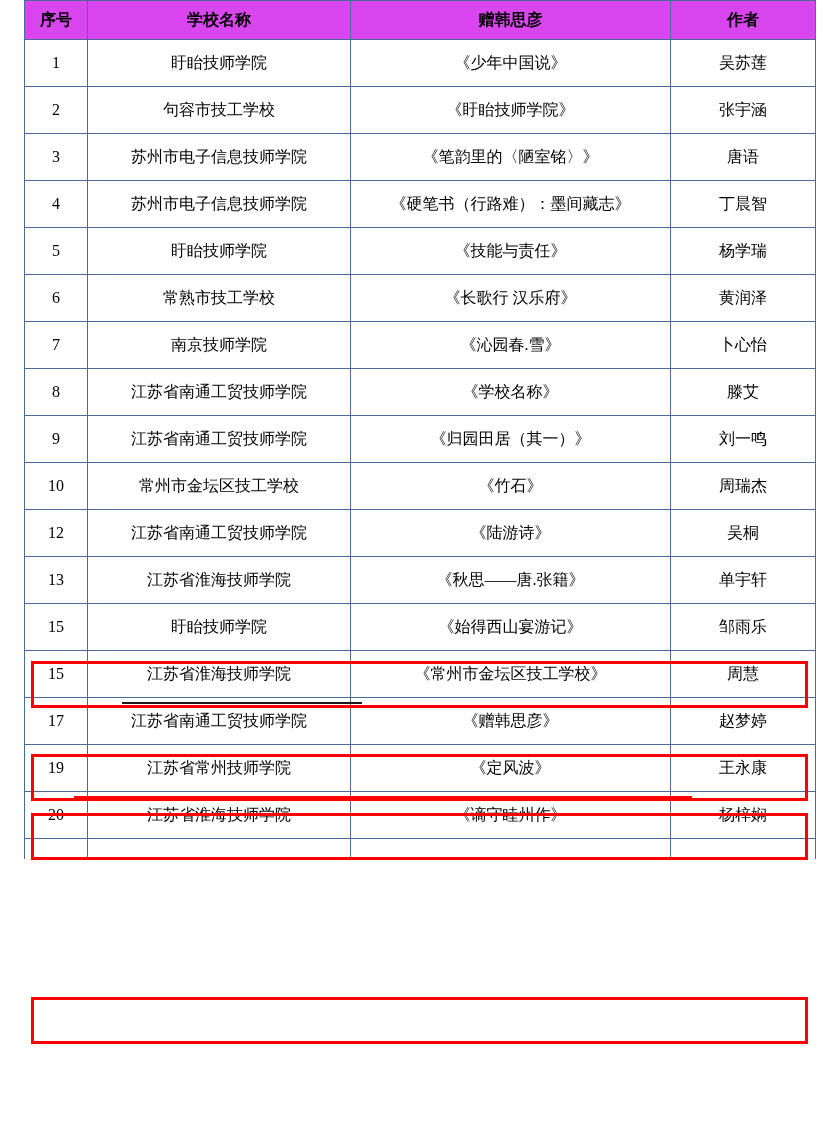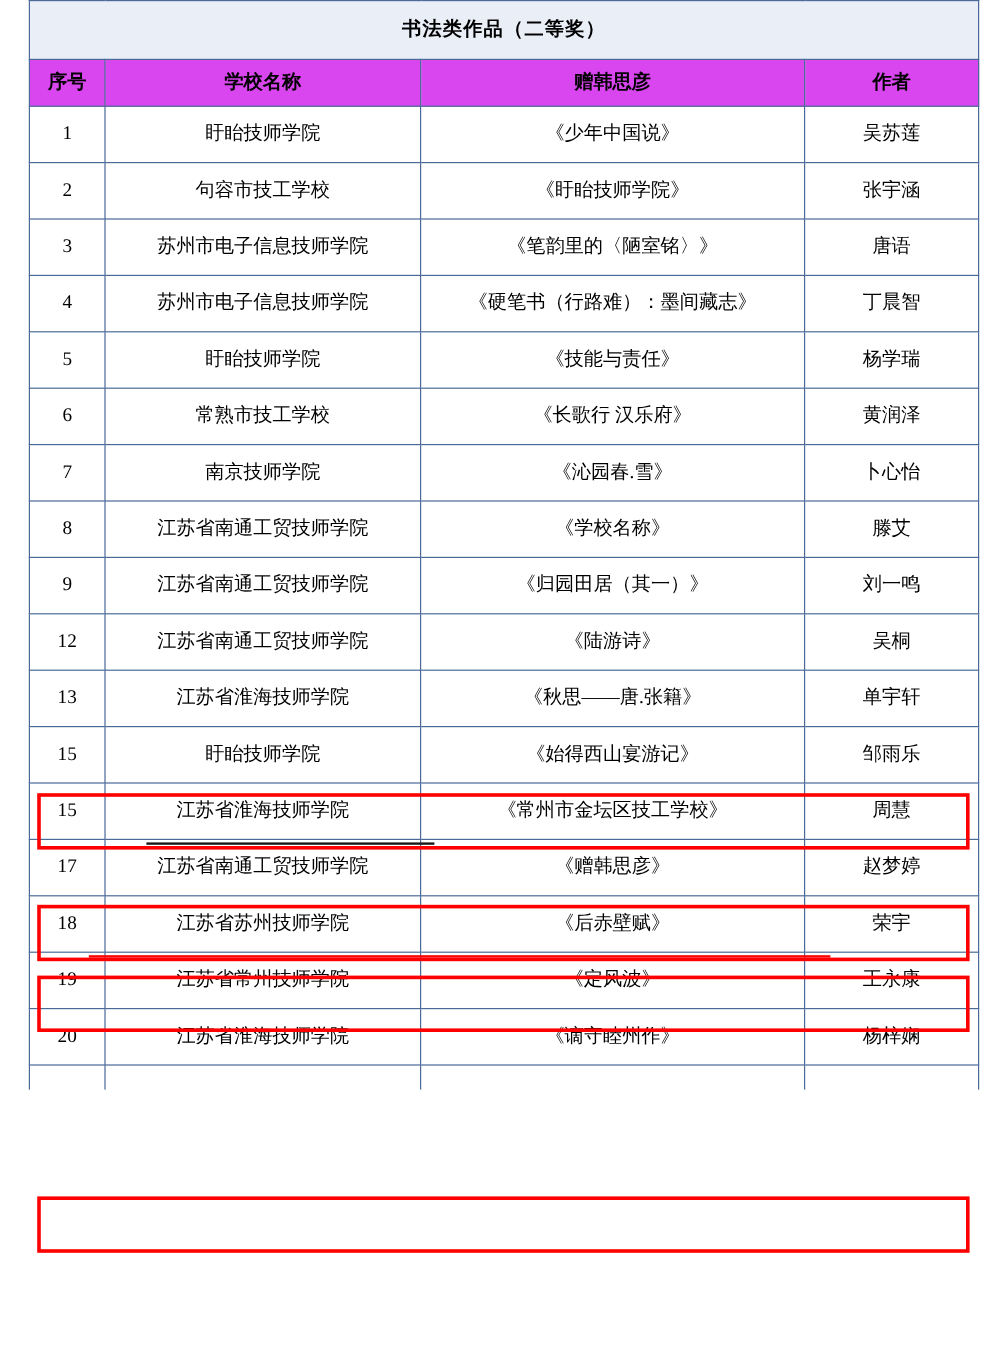--- a/index.html
+++ b/index.html
@@ -92,23 +92,20 @@
 <div class="page">
 
   <table class="award-table">
     <colgroup>
       <col class="c1">
         <col class="c2">
         <col class="c3">
         <col class="c4">
     </colgroup>
     <tbody>
-      <tr>
-        <td class="title-cell" colspan="4">书法类作品（二等奖）</td>
-      </tr>
       <tr class="header-row">
         <td>序号</td>
         <td>学校名称</td>
         <td>赠韩思彦</td>
         <td>作者</td>
       </tr>
 
       <tr>
         <td class="cell-num">1</td>
         <td class="cell-school">盱眙技师学院</td>
@@ -157,20 +154,26 @@
         <td class="cell-work">《学校名称》</td>
         <td class="cell-author">滕艾</td>
       </tr>
       <tr>
         <td class="cell-num">9</td>
         <td class="cell-school">江苏省南通工贸技师学院</td>
         <td class="cell-work">《归园田居（其一）》</td>
         <td class="cell-author">刘一鸣</td>
       </tr>
       <tr>
+        <td class="cell-num">10</td>
+        <td class="cell-school">常州市金坛区技工学校</td>
+        <td class="cell-work">《竹石》</td>
+        <td class="cell-author">周瑞杰</td>
+      </tr>
+      <tr>
         <td class="cell-num">12</td>
         <td class="cell-school">江苏省南通工贸技师学院</td>
         <td class="cell-work">《陆游诗》</td>
         <td class="cell-author">吴桐</td>
       </tr>
       <tr>
         <td class="cell-num">13</td>
         <td class="cell-school">江苏省淮海技师学院</td>
         <td class="cell-work">《秋思——唐.张籍》</td>
         <td class="cell-author">单宇轩</td>
@@ -187,26 +190,20 @@
         <td class="cell-work">《常州市金坛区技工学校》</td>
         <td class="cell-author">周慧</td>
       </tr>
       <tr>
         <td class="cell-num">17</td>
         <td class="cell-school">江苏省南通工贸技师学院</td>
         <td class="cell-work">《赠韩思彦》</td>
         <td class="cell-author">赵梦婷</td>
       </tr>
       <tr>
-        <td class="cell-num">18</td>
-        <td class="cell-school">江苏省苏州技师学院</td>
-        <td class="cell-work">《后赤壁赋》</td>
-        <td class="cell-author">荣宇</td>
-      </tr>
-      <tr>
         <td class="cell-num">19</td>
         <td class="cell-school">江苏省常州技师学院</td>
         <td class="cell-work">《定风波》</td>
         <td class="cell-author">王永康</td>
       </tr>
       <tr>
         <td class="cell-num">20</td>
         <td class="cell-school">江苏省淮海技师学院</td>
         <td class="cell-work">《谪守睦州作》</td>
         <td class="cell-author">杨梓娴</td>

